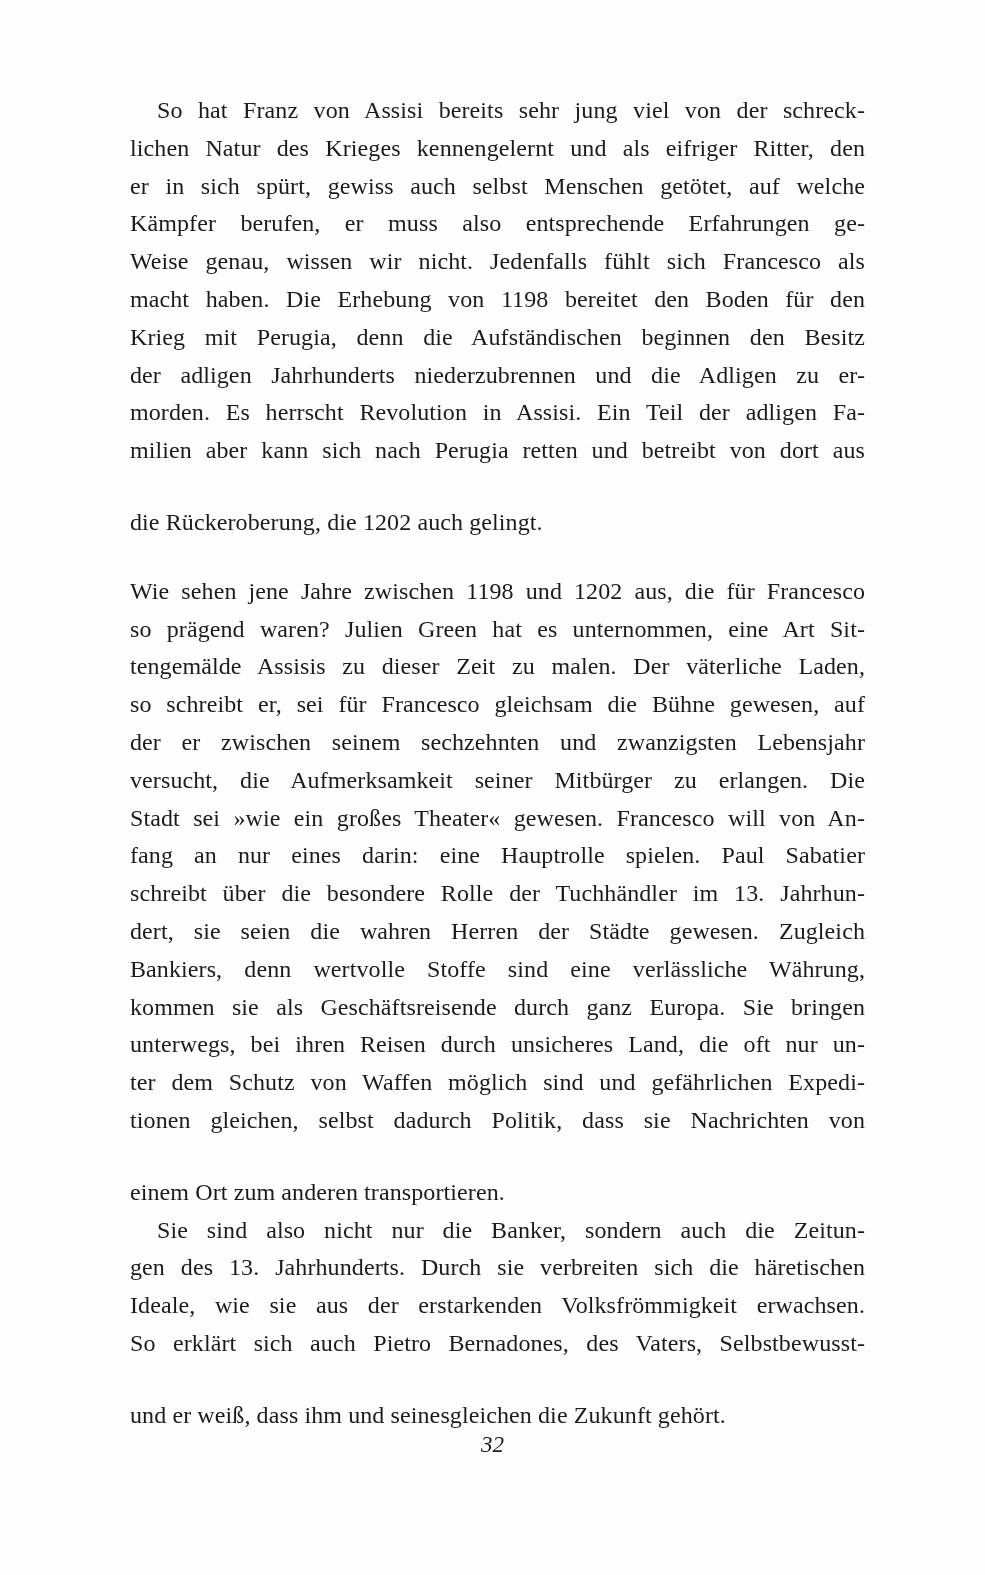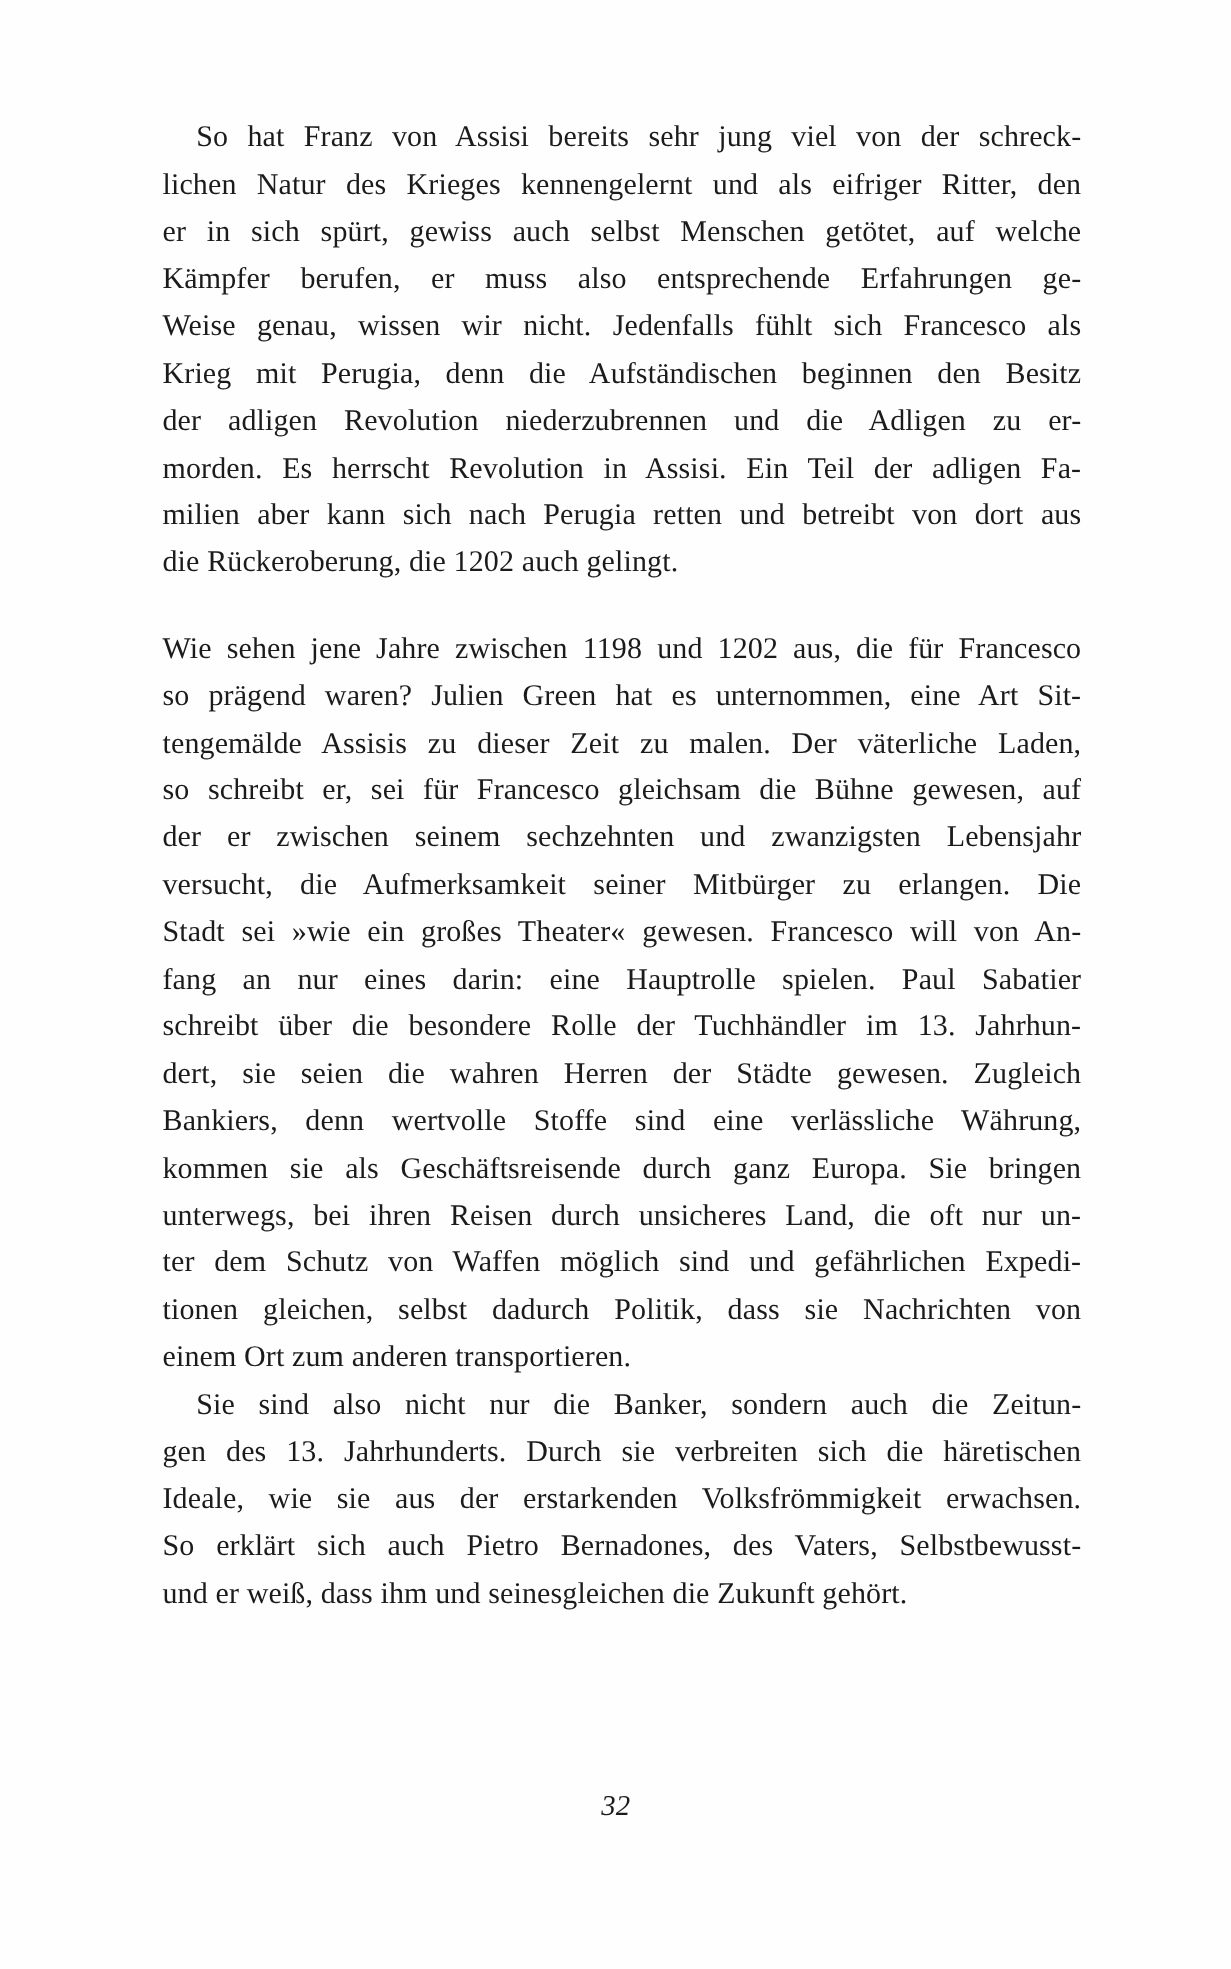--- a/index.html
+++ b/index.html
@@ -34,20 +34,21 @@
     height: 37.8px;
     text-align: justify;
     text-align-last: justify;
     letter-spacing: 0.1px;
   }
   .line.indent {
     text-indent: 27px;
   }
   .line.final {
     text-align-last: left;
+    margin-top: 34px;
   }
   .page-number {
     position: absolute;
     top: 1430px;
     left: 0;
     width: 985px;
     text-align: center;
     font-size: 23px;
     line-height: 30px;
     font-style: italic;
@@ -57,22 +58,23 @@
 <body>
 
 <div class="text-block">
 
   <div class="para">
     <div class="line indent">So hat Franz von Assisi bereits sehr jung viel von der schreck-</div>
     <div class="line">lichen Natur des Krieges kennengelernt und als eifriger Ritter, den</div>
     <div class="line">er in sich spürt, gewiss auch selbst Menschen getötet, auf welche</div>
     <div class="line">Kämpfer berufen, er muss also entsprechende Erfahrungen ge-</div>
     <div class="line">Weise genau, wissen wir nicht. Jedenfalls fühlt sich Francesco als</div>
+    <div class="line">macht haben. Die Erhebung von 1198 bereitet den Boden für den</div>
     <div class="line">Krieg mit Perugia, denn die Aufständischen beginnen den Besitz</div>
-    <div class="line">der adligen Revolution niederzubrennen und die Adligen zu er-</div>
+    <div class="line">der adligen Jahrhunderts niederzubrennen und die Adligen zu er-</div>
     <div class="line">morden. Es herrscht Revolution in Assisi. Ein Teil der adligen Fa-</div>
     <div class="line">milien aber kann sich nach Perugia retten und betreibt von dort aus</div>
     <div class="line final">die Rückeroberung, die 1202 auch gelingt.</div>
   </div>
 
   <div class="para space-before">
     <div class="line">Wie sehen jene Jahre zwischen 1198 und 1202 aus, die für Francesco</div>
     <div class="line">so prägend waren? Julien Green hat es unternommen, eine Art Sit-</div>
     <div class="line">tengemälde Assisis zu dieser Zeit zu malen. Der väterliche Laden,</div>
     <div class="line">so schreibt er, sei für Francesco gleichsam die Bühne gewesen, auf</div>

